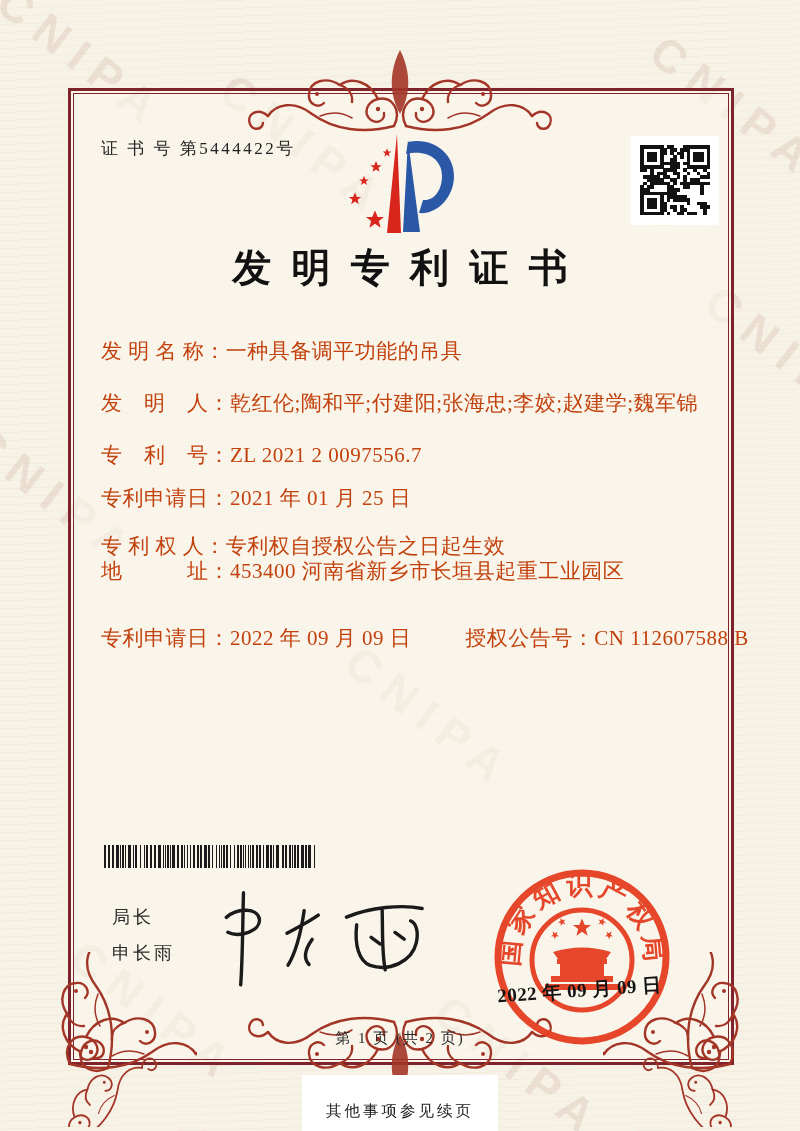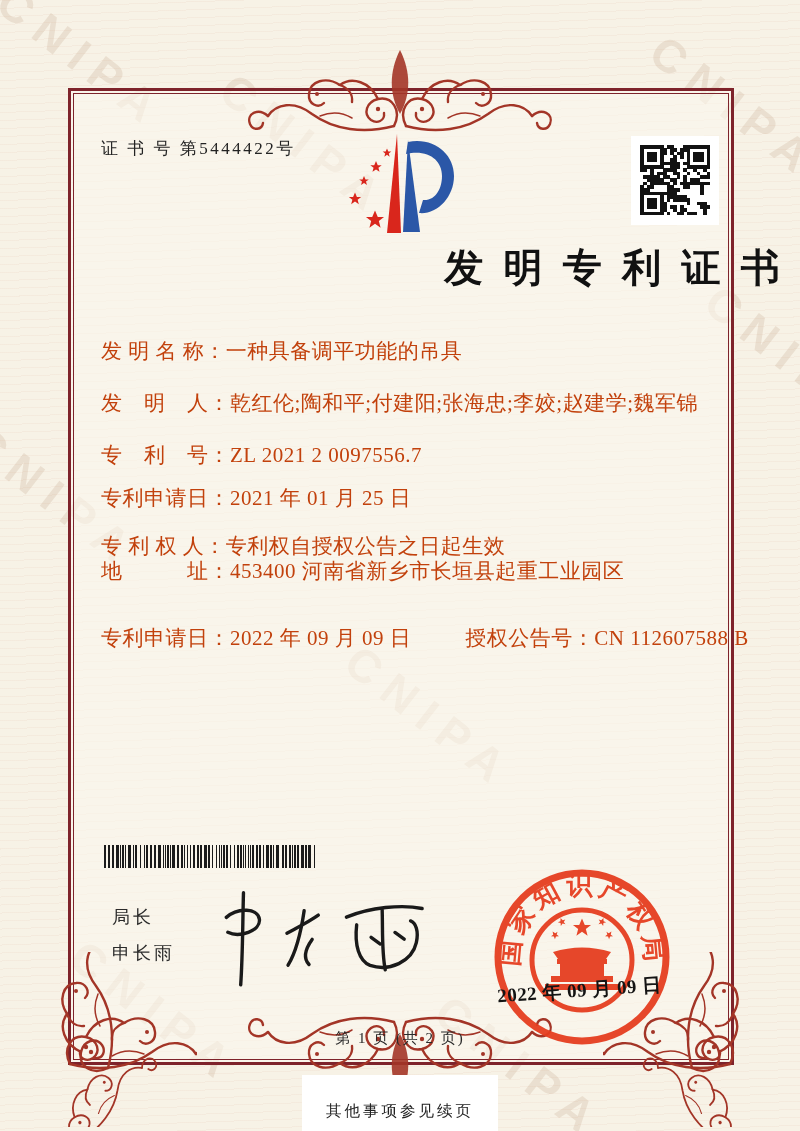--- a/index.html
+++ b/index.html
@@ -49,21 +49,21 @@
   }
   .qr {
     position:absolute; left:9px; top:9px; width:70px; height:70px;
   }
   .qr i { position:absolute; background:#121212; }
   
   .logo { position:absolute; left:342px; top:131px; width:116px; height:106px; }
   
   .title {
     position:absolute; left:0; top:241px; width:800px;
-    text-align:right; font-size:39px; font-weight:bold;
+    text-align:center; font-size:39px; font-weight:bold;
     letter-spacing:0.52em; text-indent:0.52em; color:#111;
   }
   
   .row {
     position:absolute; left:101px; white-space:nowrap;
     font-size:21px; color:#c2410c;
   }
   .row .lbl { letter-spacing:0.5px; }
   .row .val { letter-spacing:0.5px; }
   .row .lbl2 { margin-left:54px; }

